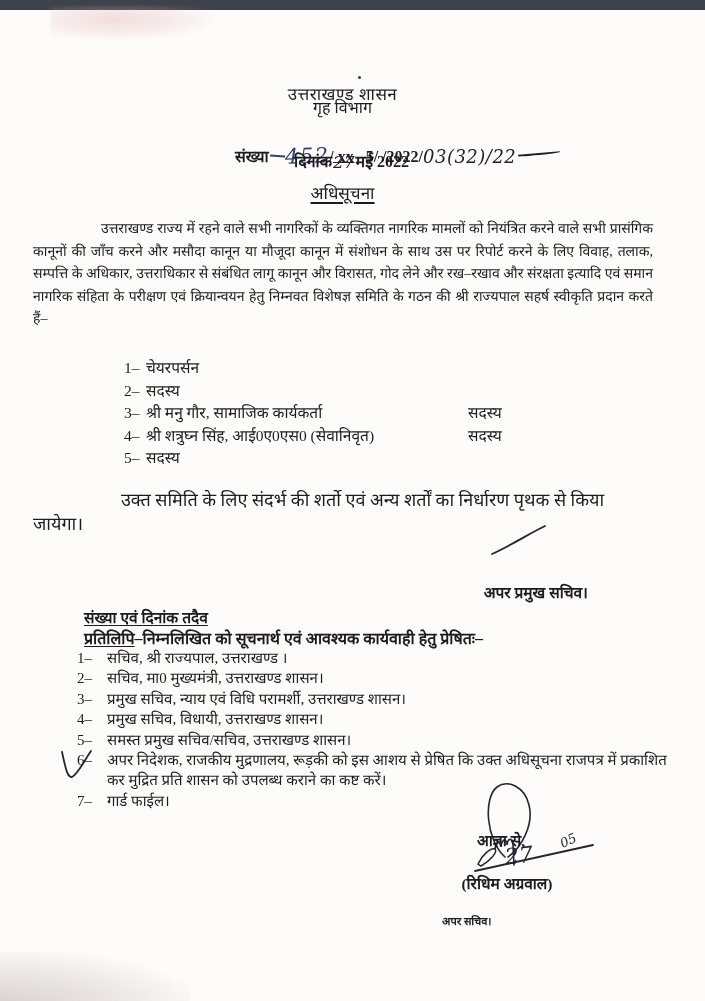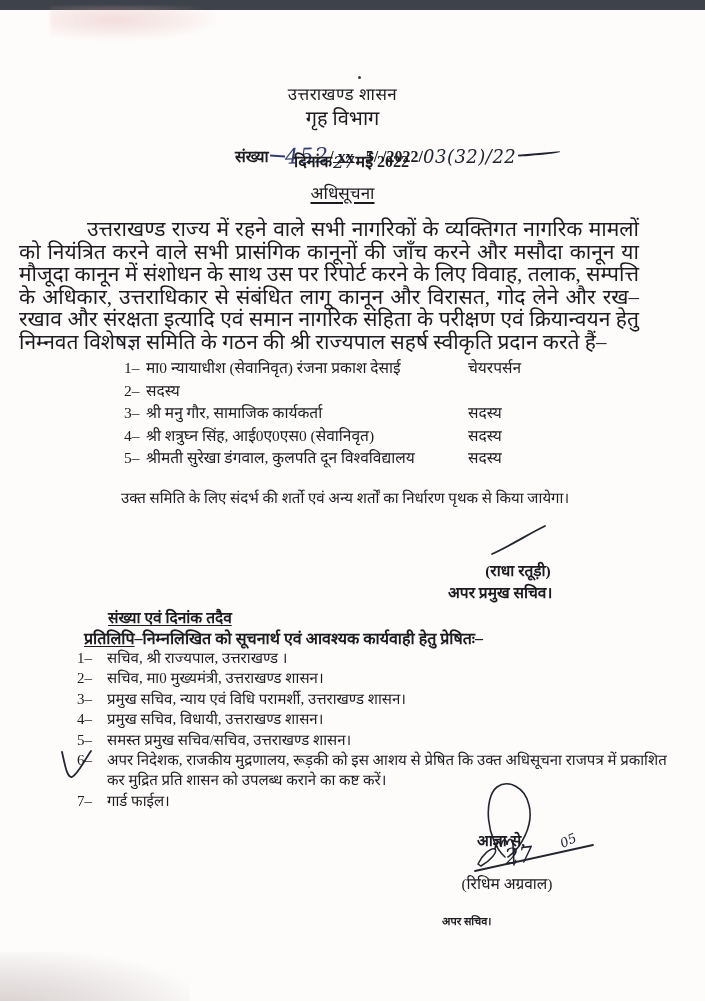--- a/index.html
+++ b/index.html
@@ -11,67 +11,67 @@
   .topbar{position:absolute;left:0;top:0;width:705px;height:10px;background:#3e434b;}
   .smudge-top{position:absolute;left:50px;top:6px;width:165px;height:34px;
     background:radial-gradient(ellipse at 40% 40%, rgba(226,170,168,0.38), rgba(226,170,168,0.12) 55%, transparent 75%);
     filter:blur(1px);}
   .smudge-bottom{position:absolute;left:-20px;top:952px;width:210px;height:60px;
     background:radial-gradient(ellipse at 8% 95%, rgba(166,150,150,0.45), rgba(180,165,165,0.18) 55%, transparent 78%);}
   .ink-dot{position:absolute;left:358px;top:76px;width:3px;height:3px;border-radius:50%;background:#3a3a40;}
 
   .hdr{position:absolute;left:0;width:685px;text-align:center;font-weight:400;}
   .org{top:82px;font-size:17px;letter-spacing:.5px;}
-  .dept{top:104px;font-size:20px;}
+  .dept{top:96px;font-size:16px;}
   .title{top:181px;font-size:17px;}
   .title span{text-decoration:underline;text-decoration-thickness:1.5px;text-underline-offset:3px;}
 
   .refline{position:absolute;left:235px;top:125px;font-size:16px;font-weight:700;white-space:nowrap;}
   .dateline{position:absolute;left:294px;top:150px;font-size:16px;font-weight:700;white-space:nowrap;}
   .hand{font-style:italic;font-family:"DejaVu Serif",serif;font-weight:500;}
   .ink-blue{color:#33406e;}
   .ink-black{color:#20232e;}
   .num452{font-size:21px;letter-spacing:1.5px;display:inline-block;transform:rotate(-2deg) translateY(1px);}
   .dash{display:inline-block;width:15px;height:2px;background:#33406e;vertical-align:middle;margin:0 0 4px 1px;transform:rotate(4deg);}
   .suffix{font-size:18px;letter-spacing:.5px;display:inline-block;transform:translateY(1px);margin-top:20px;}
   .swash{display:inline-block;width:42px;height:2px;background:#20232e;vertical-align:middle;margin-bottom:8px;margin-left:2px;border-radius:0 0 60% 30%;transform:rotate(-5deg);}
   .day27{font-size:17px;text-decoration:line-through;text-decoration-thickness:1px;display:inline-block;transform:translateY(1px);padding:0 1px;}
 
-  .para{position:absolute;left:19px;top:218px;width:620px;font-size:21px;line-height:22.6px;
+  .para{position:absolute;left:33px;top:218px;width:620px;font-size:14px;line-height:22.6px;
     text-align:justify;text-indent:68px;font-weight:500;}
 
   .members{position:absolute;left:124px;top:357px;width:500px;font-size:15.5px;font-weight:500;}
   .mrow{display:flex;line-height:22.6px;}
   .mnum{width:22px;flex:none;}
   .mname{width:322px;flex:none;}
   .mrole{flex:none;}
 
-  .terms{position:absolute;left:33px;top:487px;width:620px;font-size:15px;font-weight:500;text-indent:88px;}
+  .terms{position:absolute;left:33px;top:487px;width:620px;font-size:18px;font-weight:500;text-indent:88px;}
 
   .stroke-svg{position:absolute;overflow:visible;}
   .sig1{left:470px;top:518px;}
   .s1name{position:absolute;left:448px;top:559px;width:140px;text-align:center;font-size:15.5px;font-weight:600;}
-  .s1desig{position:absolute;left:448px;top:581px;width:140px;text-align:left;font-size:15.5px;font-weight:600;}
+  .s1desig{position:absolute;left:448px;top:581px;width:140px;text-align:right;font-size:15.5px;font-weight:600;}
 
   .copyhead{position:absolute;left:84px;top:606px;font-size:15.5px;font-weight:700;}
-  .copyhead span{text-decoration:underline;text-decoration-thickness:1.3px;text-underline-offset:2px;margin-left:24px;}
+  .copyhead span{text-decoration:underline;text-decoration-thickness:1.3px;text-underline-offset:2px;}
   .copylead{position:absolute;left:84px;top:627px;font-size:16px;font-weight:700;white-space:nowrap;}
   .copylead .ul{text-decoration:underline;text-decoration-thickness:1.3px;text-underline-offset:2px;}
 
   .recips{position:absolute;left:77px;top:648px;width:600px;font-size:15px;font-weight:500;}
   .rrow{display:flex;line-height:20.4px;}
   .rnum{width:30px;flex:none;}
   .rtext{flex:1;}
 
   .tick{left:56px;top:747px;}
   .sig2{left:455px;top:778px;}
   .h27{position:absolute;left:505px;top:843px;font-size:22px;color:#20232e;display:inline-block;transform:rotate(-6deg);}
   .h05{position:absolute;left:560px;top:833px;font-size:13px;color:#20232e;display:inline-block;transform:rotate(-24deg);}
   .byorder{position:absolute;left:477px;top:829px;font-size:15.5px;font-weight:600;}
-  .s2name{position:absolute;left:442px;top:872px;width:130px;text-align:center;font-size:15.5px;font-weight:400;}
+  .s2name{position:absolute;left:442px;top:872px;width:130px;text-align:center;font-size:15.5px;font-weight:700;}
   .s2desig{position:absolute;left:442px;top:897px;width:130px;text-align:left;font-size:11px;font-weight:600;margin-top:16px;}
 </style>
 </head>
 <body>
 
 <div class="page">
   <div class="topbar"></div>
   <div class="smudge-top"></div>
   <div class="smudge-bottom"></div>
   <div class="ink-dot"></div>
@@ -87,50 +87,47 @@
     <span>दिनांक</span><span class="hand ink-black day27">27</span><span>मई 2022</span>
   </div>
 
   <div class="hdr title"><span>अधिसूचना</span></div>
 
   <div class="para">उत्तराखण्ड राज्य में रहने वाले सभी नागरिकों के व्यक्तिगत नागरिक मामलों को नियंत्रित करने वाले सभी प्रासंगिक कानूनों की जाँच करने और मसौदा कानून या मौजूदा कानून में संशोधन के साथ उस पर रिपोर्ट करने के लिए विवाह, तलाक, सम्पत्ति के अधिकार, उत्तराधिकार से संबंधित लागू कानून और विरासत, गोद लेने और रख–रखाव और संरक्षता इत्यादि एवं समान नागरिक संहिता के परीक्षण एवं क्रियान्वयन हेतु निम्नवत विशेषज्ञ समिति के गठन की श्री राज्यपाल सहर्ष स्वीकृति प्रदान करते हैं–</div>
 
   <div class="members">
     <div class="mrow">
       <span class="mnum">1–</span>
-      <span class="mname">मा0 न्यायाधीश (सेवानिवृत) रंजना प्रकाश देसाई</span>
       <span class="mrole">चेयरपर्सन</span>
     </div>
     <div class="mrow">
       <span class="mnum">2–</span>
       <span class="mrole">सदस्य</span>
     </div>
     <div class="mrow">
       <span class="mnum">3–</span>
       <span class="mname">श्री मनु गौर, सामाजिक कार्यकर्ता</span>
       <span class="mrole">सदस्य</span>
     </div>
     <div class="mrow">
       <span class="mnum">4–</span>
       <span class="mname">श्री शत्रुघ्न सिंह, आई0ए0एस0 (सेवानिवृत)</span>
       <span class="mrole">सदस्य</span>
     </div>
     <div class="mrow">
       <span class="mnum">5–</span>
-      <span class="mname">श्रीमती सुरेखा डंगवाल, कुलपति दून विश्वविद्यालय</span>
       <span class="mrole">सदस्य</span>
     </div>
   </div>
 
   <div class="terms">उक्त समिति के लिए संदर्भ की शर्तो एवं अन्य शर्तों का निर्धारण पृथक से किया जायेगा।</div>
 
   <svg class="stroke-svg sig1" width="90" height="45">
     <path d="M 22,36 C 40,28 62,14 75,8" fill="none" stroke="#23262f" stroke-width="1.8" stroke-linecap="round"></path>
   </svg>
-  <div class="s1name">(राधा रतूड़ी)</div>
   <div class="s1desig">अपर प्रमुख सचिव।</div>
 
   <div class="copyhead"><span>संख्या एवं दिनांक तदैव</span></div>
   <div class="copylead">
     <span class="ul">प्रतिलिपि</span><span>–निम्नलिखित को सूचनार्थ एवं आवश्यक कार्यवाही हेतु प्रेषितः–</span>
   </div>
 
   <div class="recips">
     <div class="rrow">
       <span class="rnum">1–</span>

